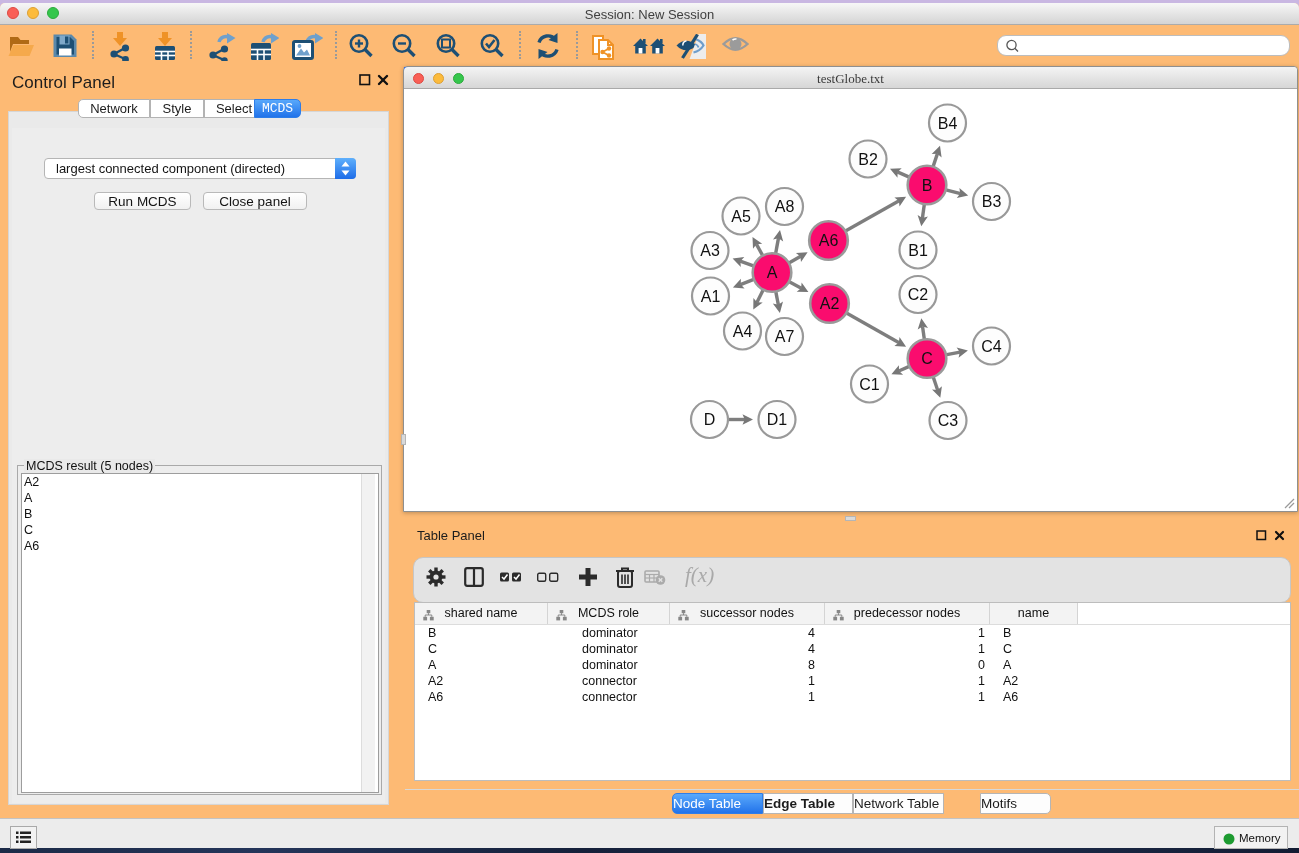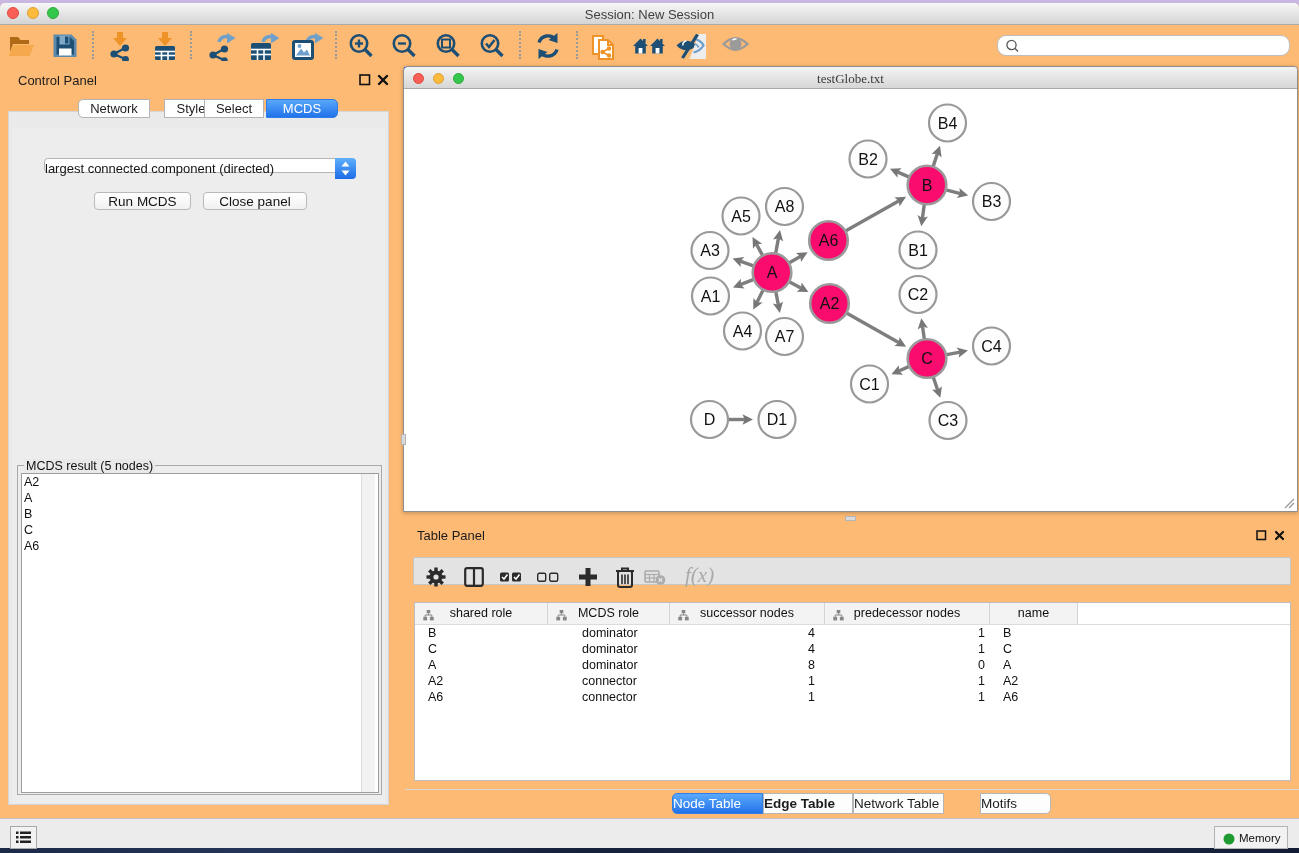--- a/index.html
+++ b/index.html
@@ -18,34 +18,34 @@
   font-size:13px; color:#404040; }
 .tl { position:absolute; top:3.5px; width:12px; height:12px; border-radius:50%; }
 
 #toolbar { position:absolute; left:0; top:23px; width:100%; height:39px; }
 .tbi { position:absolute; top:6px; }
 .tsep { position:absolute; top:5px; height:28px; width:0;
   border-left:2px dotted #9a9a9a; }
 #searchbox { position:absolute; left:997px; top:9px; width:293px; height:21px;
   background:#fff; border:1px solid #bdbdbd; border-radius:9px; }
 
-#cp-title { position:absolute; left:18px; top:70px; font-size:13px; color:#1c1c1c; }
+#cp-title { position:absolute; left:12px; top:70px; font-size:17px; color:#1c1c1c; }
 #cp-tabs { position:absolute; left:78px; top:96px; height:19px; z-index:5; }
 .tab { position:absolute; top:0; height:19px; background:#fff; border:1px solid #b3b3b3;
   font-size:13px; color:#1c1c1c; text-align:center; line-height:17px; }
 .tab.sel { background:linear-gradient(#58a8fb,#2173ea); color:#fff; border-color:#2e7de8; }
 #cp-body { position:absolute; left:8px; top:108px; width:381px; height:694px;
   background:#eaeaea; border:1px solid #d6d6d6; }
 #cp-inner { position:absolute; left:3px; top:16px; width:373px; height:675px;
   background:#ededed; }
 #opt-label { position:absolute; left:0; top:7px; width:100%; text-align:center;
   font-size:13.5px; color:#141414; }
-#dropdown { position:absolute; left:32px; top:30px; width:312px; height:15px;
+#dropdown { position:absolute; left:32px; top:30px; width:312px; height:21px;
   background:#fff; border:1px solid #b5b5b5; border-radius:4px; font-size:13px;
-  color:#141414; line-height:19px; }
+  color:#141414; line-height:19px; padding-left:11px; }
 #dd-step { position:absolute; right:-1px; top:-1px; width:21px; height:21px;
   background:linear-gradient(#5fb0fc,#1d6ce8); border-radius:0 4px 4px 0; }
 .btn { position:absolute; height:18px; background:linear-gradient(#ffffff,#f1f1f1);
   border:1px solid #b9b9b9; border-radius:4px; font-size:13.5px; color:#141414;
   text-align:center; line-height:17px; }
 #fieldset { position:absolute; left:17px; top:462px; width:365px; height:330px;
   border:1px solid #a9a9a9; }
 #fs-legend { position:absolute; left:6px; top:-7px; background:#e9e9e9;
   font-size:12.5px; color:#111; padding:0 2px; }
 #fs-list { position:absolute; left:3px; top:7px; width:358px; height:320px;
@@ -63,22 +63,22 @@
 #gtitle .t { position:absolute; width:100%; text-align:center; top:4px;
   font-size:13px; color:#3a3a3a;font-family:Liberation Serif, serif; }
 #gcanvas { position:absolute; left:0; top:22px; width:893px; height:422px; }
 #gcanvas text { font-size:16px; fill:#111; text-anchor:middle;
   font-family:"Liberation Sans",sans-serif; }
 .nw { fill:#fdfdfd; stroke:#999; stroke-width:2.2; }
 .np { fill:#fa0c6e; stroke:#9a9a9a; stroke-width:2.6; }
 .ah { fill:#777; stroke:none; }
 
 #tp-title { position:absolute; left:417px; top:525px; font-size:13px; color:#1c1c1c; }
-#tp-toolbar { position:absolute; left:413px; top:554px; width:878px; height:28px;
-  background:#e3e3e3; border:1px solid #c6c6c6; border-radius:1px;text-align:right; }
+#tp-toolbar { position:absolute; left:413px; top:554px; width:878px; height:46px;
+  background:#e3e3e3; border:1px solid #c6c6c6; border-radius:10px;text-align:right; }
 #tbl { position:absolute; left:414px; top:599px; width:877px; height:179px;
   background:#fff; border:1px solid #bdbdbd; }
 .th { position:absolute; top:0; height:21px; background:#f3f3f3;
   border-right:1px solid #d4d4d4; font-size:12.5px; color:#111; text-align:center;
   line-height:21px; }
 .td { position:absolute; font-size:12.5px; color:#111; height:16px; line-height:16px; }
 #tp-tabs { position:absolute; top:790px; left:672px; height:21px; }
 .btab { position:absolute; top:0; height:21px; background:#fdfdfd;
   border:1px solid #b5b5b5; font-size:13.5px; color:#1c1c1c; text-align:left;
   line-height:19px; }
@@ -248,23 +248,23 @@
       <rect x="1" y="1" width="9.5" height="9.5" fill="none" stroke="#111" stroke-width="1.6"></rect>
     </svg>
 <svg style="position:absolute;left:377px;top:71px;" width="12" height="12">
       <g stroke="#111" stroke-width="2.4" stroke-linecap="round">
         <line x1="2" y1="2" x2="10" y2="10"></line>
         <line x1="10" y1="2" x2="2" y2="10"></line>
       </g>
     </svg>
   <div id="cp-tabs">
     <div class="tab" style="left:0; width:72px; border-radius:5px 0 0 5px;">Network</div>
-    <div class="tab" style="left:72px; width:54px;margin-left:14px;">Style</div>
+    <div class="tab" style="left:72px; width:54px;">Style</div>
     <div class="tab" style="left:126px; width:60px;">Select</div>
-    <div class="tab sel" style="left:188px; width:72px; border-radius:0 5px 5px 0;">MCDS</div>
+    <div class="tab sel" style="left:176px; width:47px; border-radius:0 5px 5px 0;font-family:Liberation Mono, monospace;">MCDS</div>
   </div>
   <div id="cp-body">
     <div id="cp-inner">
       <div id="dropdown">largest connected component (directed)
         <div id="dd-step"><svg width="21" height="21" viewBox="0 0 21 21">
               <path d="M10.5 3.5 L14.5 8.5 H6.5 Z" fill="#fff"></path>
               <path d="M10.5 17.5 L14.5 12.5 H6.5 Z" fill="#fff"></path>
             </svg></div>
       </div>
       <div class="btn" style="left:82px; top:64px; width:97px;">Run MCDS</div>
@@ -456,21 +456,21 @@
 <circle cx="16.5" cy="11" r="4.8" fill="#ababab"></circle>
         <g stroke="#e3e3e3" stroke-width="1.3">
           <line x1="14.7" y1="9.2" x2="18.3" y2="12.8"></line>
           <line x1="18.3" y1="9.2" x2="14.7" y2="12.8"></line>
         </g>
       </svg>
       <div style="position:absolute;left:271px;top:5px;font-family:'Liberation Serif',serif;font-style:italic;font-size:21px;color:#a9a9a9;">f(x)</div>
   </div>
   <div id="tbl">
     <div style="position:absolute;left:0;top:21px;width:100%;height:1px;background:#dcdcdc;"></div>
-    <div class="th" style="left:0px; width:133px;">shared role</div>
+    <div class="th" style="left:0px; width:133px;">shared name</div>
       <div style="position:absolute;left:8px;top:4px;"><svg width="11" height="11" viewBox="0 0 11 11">
           <g fill="#878787" stroke="none">
             <rect x="3.7" y="0" width="3.6" height="3.2"></rect>
             <rect x="0.3" y="6.8" width="3.8" height="3.6"></rect>
             <rect x="6.9" y="6.8" width="3.8" height="3.6"></rect>
           </g>
           <g fill="none" stroke="#878787" stroke-width="1">
             <path d="M5.5 3.2 V5 M2.2 6.8 V5 H8.8 V6.8"></path>
           </g>
         </svg></div>

